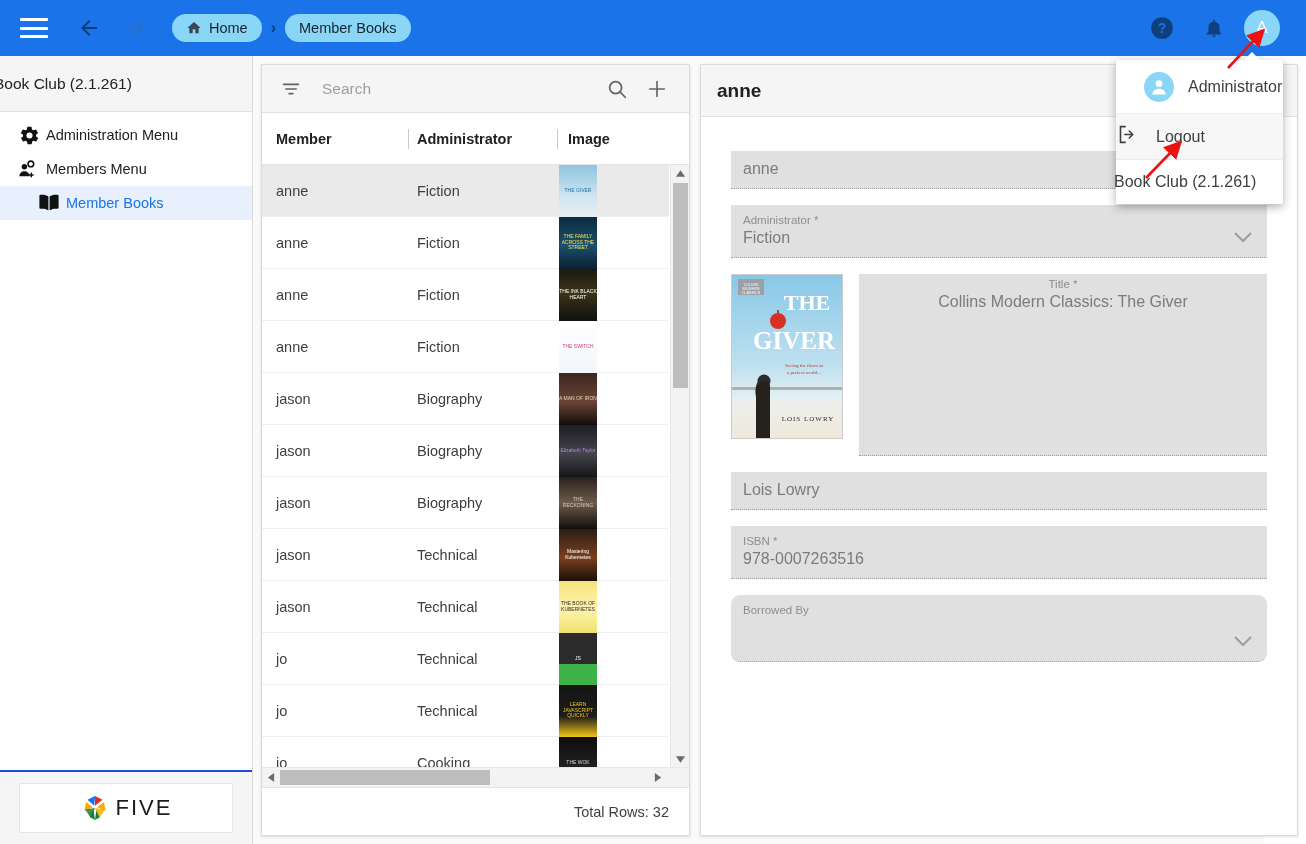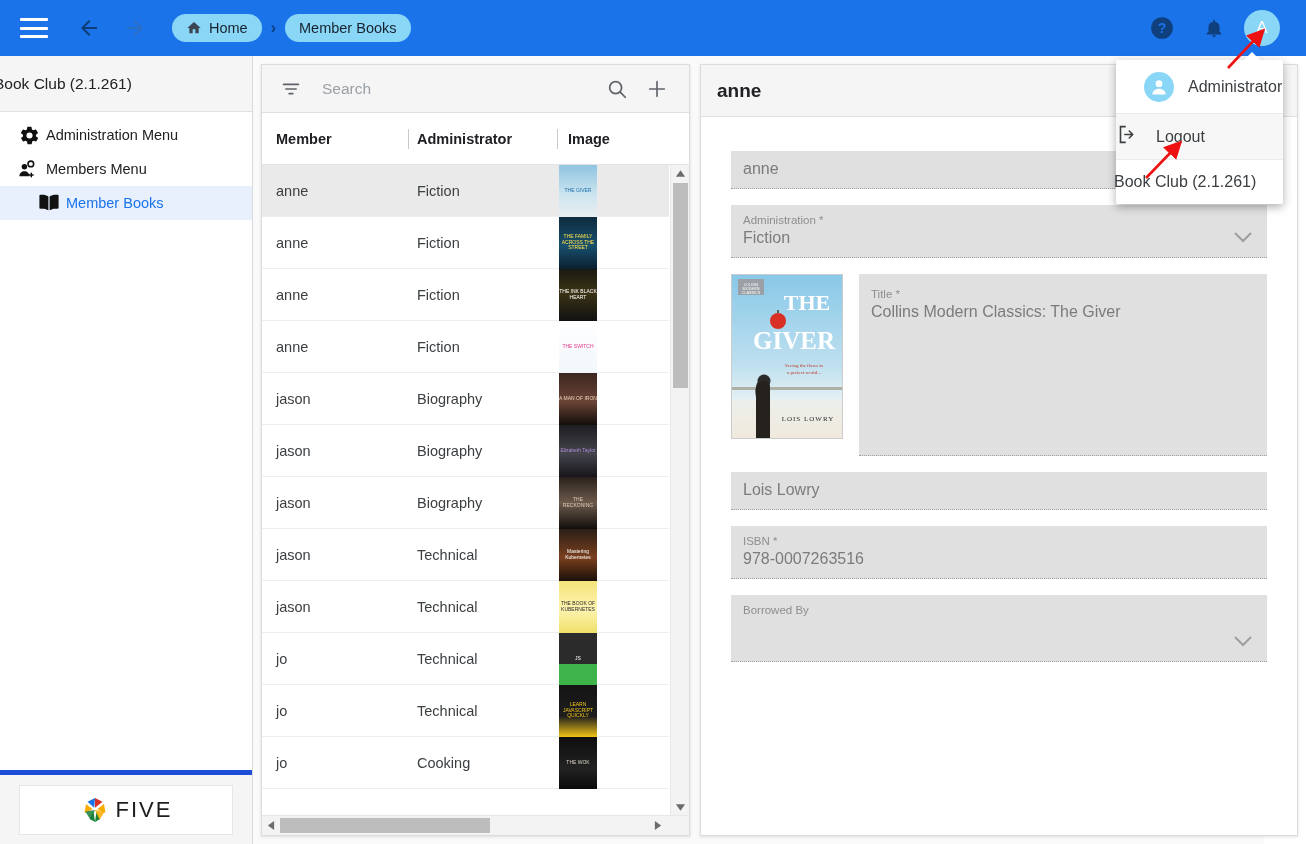--- a/index.html
+++ b/index.html
@@ -90,21 +90,21 @@
     height: 34px; display: flex; align-items: center;
     font-size: 14.5px; color: #202124; cursor: pointer;
     padding-left: 12px;
   }
   .sb-item .ic { width: 34px; display: flex; justify-content: center; align-items: center; }
   .sb-item.sub { padding-left: 32px; }
   .sb-item.active { background: #e8f0fe; color: #1a73e8; }
   .sb-logo-wrap {
     height: 74px; background: #f5f5f5;
     display: flex; align-items: center; justify-content: center;
-    border-top: 5px solid #1d4ed8;
+    border-top: 2px solid #1d4ed8;
   }
   .sb-logo {
     width: 214px; height: 50px; background: #fff;
     border: 1px solid #e6e6e6;
     display: flex; align-items: center; justify-content: center; gap: 6px;
   }
   .logo-text { font-size: 22px; letter-spacing: 2px; color: #1d1d1d; font-weight: 500; }
 
   
   .listpanel {
@@ -225,21 +225,21 @@
   }
   .row2 { display: flex; gap: 16px; margin-bottom: 16px; }
   .bookcover {
     width: 112px; height: 165px; flex: 0 0 112px;
     position: relative; overflow: hidden;
     background: linear-gradient(#9fd4ee 0%, #bde2f2 45%, #e8f4f8 70%, #efe9dd 100%);
     border: 1px solid #ccc;
   }
   .title-field {
     flex: 1; background: #e0e0e0; border-bottom: 1px dotted #9e9e9e;
-    padding: 14px 12px; height: 182px;
+    padding: 4px 12px; height: 182px; text-align: center;
   }
 
   
   .usermenu {
     position: absolute; left: 1116px; top: 60px;
     width: 167px;
     background: #fff;
     box-shadow: 0 3px 10px rgba(0,0,0,.32);
     z-index: 60;
     border-radius: 2px;
@@ -519,32 +519,35 @@
       </div>
       <div class="hthumb"></div>
       <div class="hsb-arrow right">
         <svg width="8" height="11" viewBox="0 0 9 12">
             <path d="M1 1l7 5-7 5z" fill="#6b6b6b"></path>
           </svg>
       </div>
       <div class="hs-corner"></div>
     </div>
 
+    <div class="totalbar">
+      <span>Total Rows: 32</span>
+    </div>
   </div>
 
   <div class="detail">
     <div class="detail-head">anne</div>
     <div class="detail-body">
 
       <div class="field">
         <div class="f-value">anne</div>
       </div>
 
       <div class="field">
-        <div class="f-label">Administration *</div>
+        <div class="f-label">Administrator *</div>
         <div class="f-value">Fiction</div>
         <span class="chev">
           <svg width="20" height="12" viewBox="0 0 20 12">
               <path d="M2 2l8 8 8-8" fill="none" stroke="#9e9e9e" stroke-width="2"></path>
             </svg>
         </span>
       </div>
 
       <div class="row2">
         <div class="bookcover">
@@ -585,21 +588,21 @@
 
       <div class="field">
         <div class="f-value">Lois Lowry</div>
       </div>
 
       <div class="field">
         <div class="f-label">ISBN *</div>
         <div class="f-value">978-0007263516</div>
       </div>
 
-      <div class="field" style="padding-bottom:22px;">
+      <div class="field" style="padding-bottom:22px;border-radius:9px;">
         <div class="f-label">Borrowed By</div>
         <div class="f-value"></div>
         <span class="chev">
           <svg width="20" height="12" viewBox="0 0 20 12">
               <path d="M2 2l8 8 8-8" fill="none" stroke="#9e9e9e" stroke-width="2"></path>
             </svg>
         </span>
       </div>
 
     </div>

